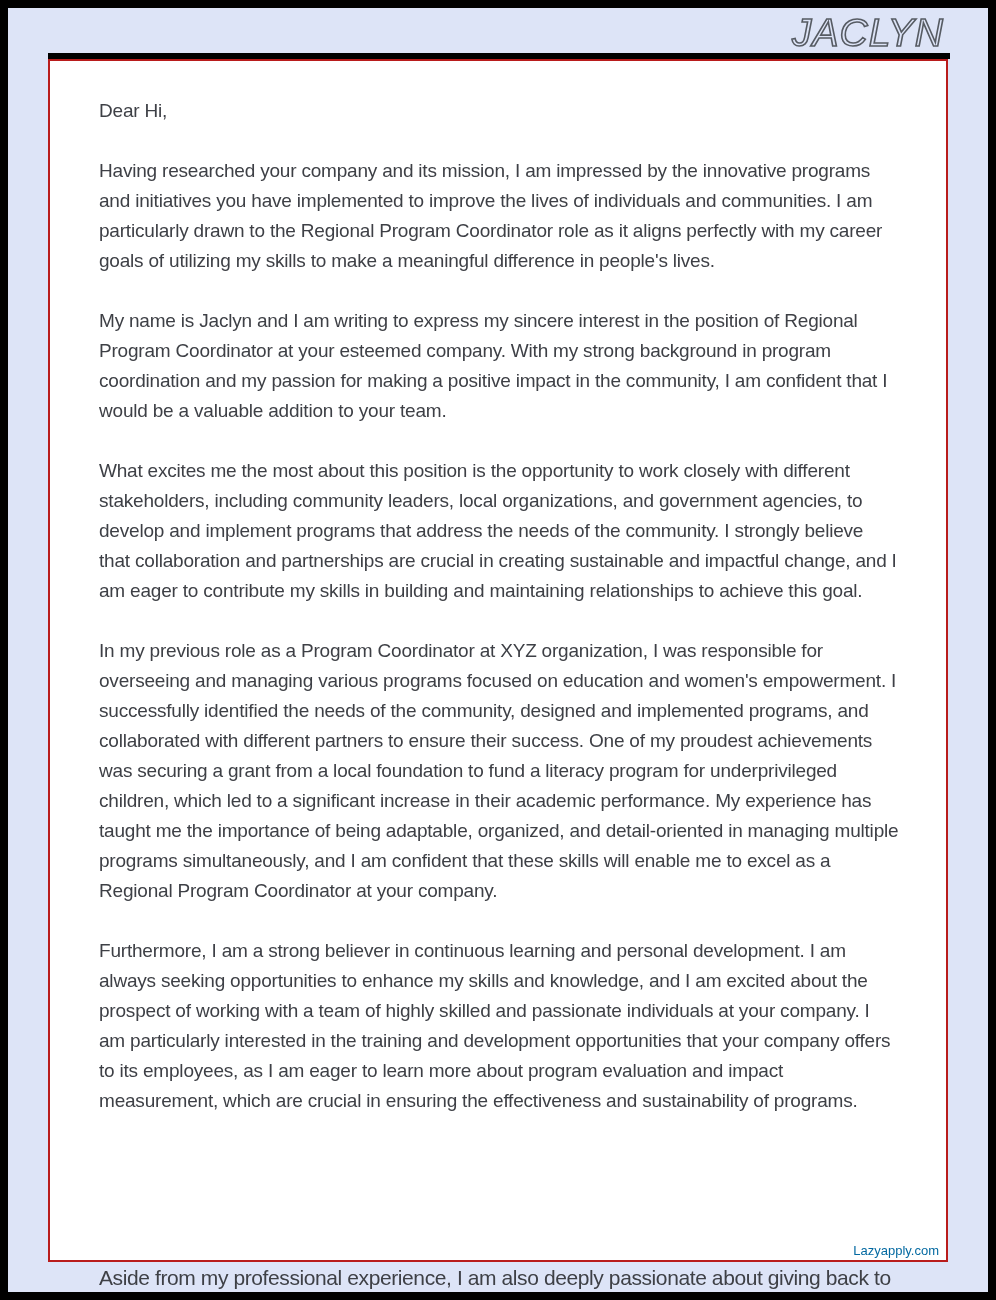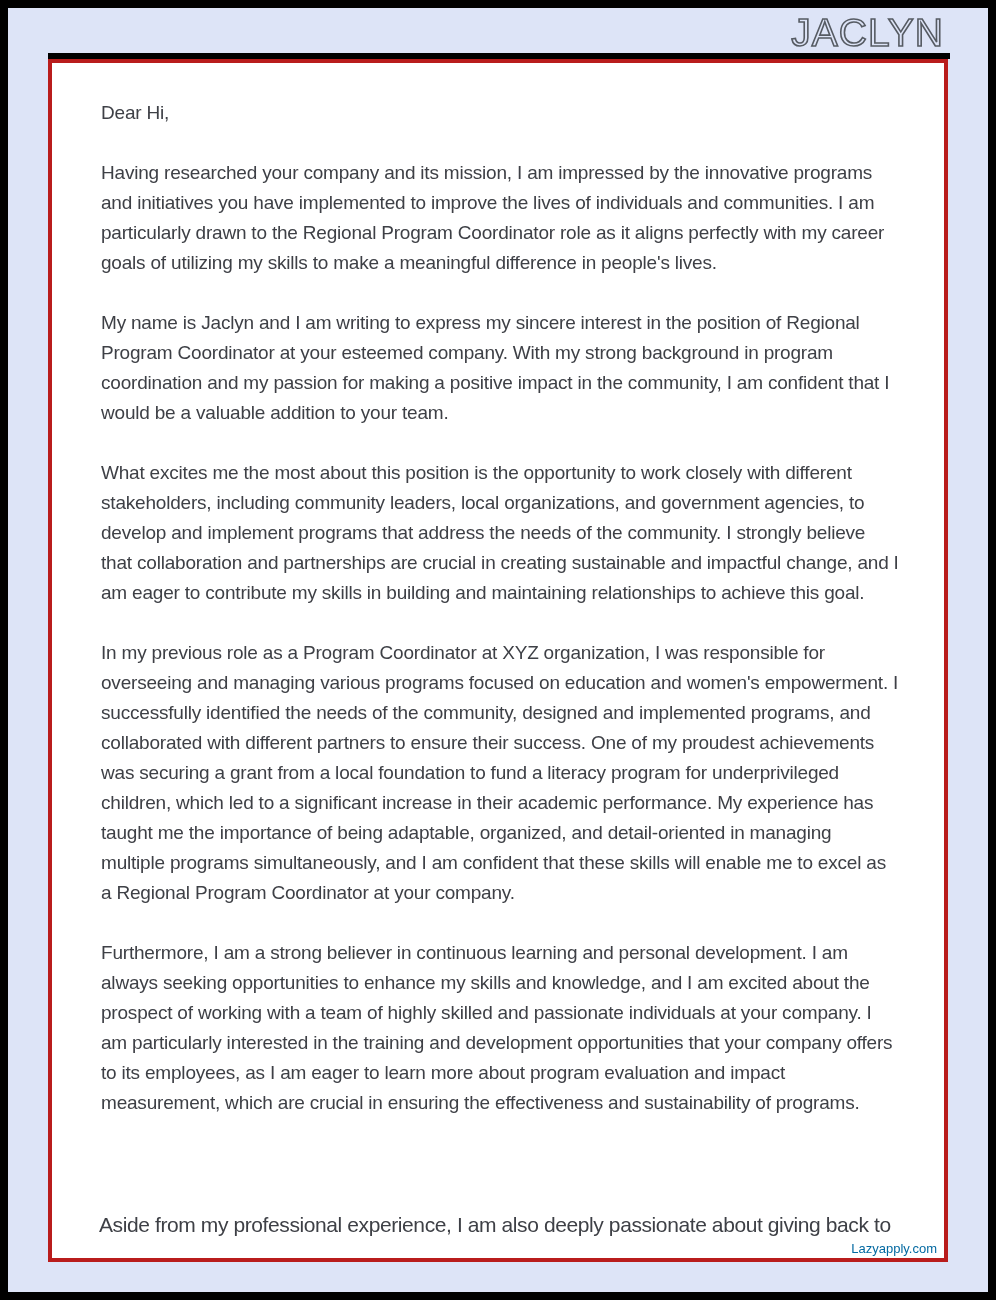--- a/index.html
+++ b/index.html
@@ -20,38 +20,39 @@
     position: absolute;
     top: 1px;
     right: 44px;
     font-size: 39px;
     line-height: 48px;
     font-weight: 400;
     letter-spacing: 1px;
     color: transparent;
     -webkit-text-stroke: 1.6px #565b63;
     text-stroke: 1.6px #565b63;
+    font-style: italic;
   }
   .top-rule {
     position: absolute;
     left: 40px;
     top: 45px;
     width: 902px;
     height: 6px;
     background: #000000;
   }
   .page {
     position: absolute;
     left: 40px;
     top: 51px;
     width: 900px;
     height: 1203px;
     box-sizing: border-box;
     background: #ffffff;
-    border: 4px solid #b91c1c;
+    border: 2px solid #b91c1c;
     padding: 35px 44px 0 49px;
   }
   .page p {
     margin: 0 0 30px 0;
     font-size: 19px;
     line-height: 30px;
     letter-spacing: -0.2px;
     color: #3e4046;
     max-width: 800px;
   }
@@ -59,21 +60,21 @@
     position: absolute;
     right: 7px;
     bottom: 1px;
     font-size: 13px;
     line-height: 16px;
     color: #0369a1;
   }
   .next-page-line {
     position: absolute;
     left: 91px;
-    top: 1203px;
+    top: 1256px;
     font-size: 21px;
     line-height: 28px;
     letter-spacing: -0.4px;
     white-space: nowrap;
     color: #3e4046;
   }
 </style>
 </head>
 <body>
 

